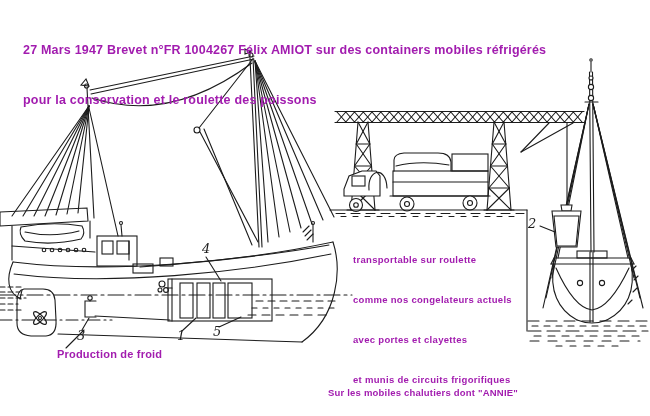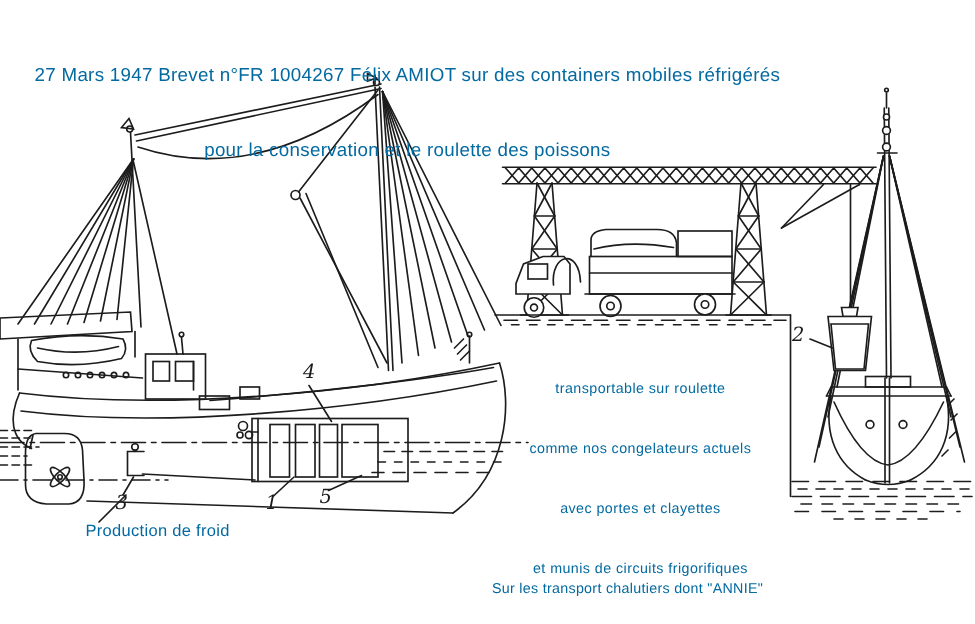--- a/index.html
+++ b/index.html
@@ -1,18 +1,18 @@
 <!DOCTYPE html>
 <html><head>
 <meta charset="utf-8">
 <style>
   html,body{margin:0;padding:0;background:#ffffff;}
   .canvas{position:relative;width:650px;height:416px;background:#ffffff;overflow:hidden;
           font-family:"Liberation Sans",sans-serif;}
-  .red{color:#0369a1;font-weight:normal;position:absolute;white-space:pre;text-align:center;}
+  .red{color:#a21caf;font-weight:bold;position:absolute;white-space:pre;}
   .title-block{left:23px;top:9px;font-size:12.5px;line-height:16.5px;letter-spacing:0.2px;}
   .note-container{left:353px;top:226px;font-size:9.5px;line-height:13.35px;letter-spacing:0.3px;}
   .note-bottom{left:328px;top:358px;font-size:9.5px;line-height:13.8px;letter-spacing:0.2px;}
   .note-production{left:57px;top:348px;font-size:11px;letter-spacing:0.2px;}
   .fig-label{position:absolute;font-family:"DejaVu Serif",serif;font-style:italic;
              font-size:13px;color:#1b1b1b;line-height:12px;}
   svg{position:absolute;left:0;top:0;}
   svg *{stroke:#1c1c1c;fill:none;stroke-width:1.1;stroke-linecap:round;}
   svg .white{fill:#ffffff;}
 </style>
@@ -302,21 +302,21 @@
   <div class="red note-container">
     <div>transportable sur roulette</div>
     <div>comme nos congelateurs actuels</div>
     <div>avec portes et clayettes</div>
     <div>et munis de circuits frigorifiques</div>
     
     
   </div>
 
   <div class="red note-bottom">
-    <div>Sur les transport chalutiers dont "ANNIE"</div>
+    <div>Sur les mobiles chalutiers dont "ANNIE"</div>
     
   </div>
 
   <div class="red note-production">Production de froid</div>
 
   <span class="fig-label" style="left:202px;top:243px">4</span>
   <span class="fig-label" style="left:177px;top:330px">1</span>
   <span class="fig-label" style="left:213px;top:326px">5</span>
   <span class="fig-label" style="left:77px;top:330px">3</span>
   <span class="fig-label" style="left:528px;top:218px">2</span>

